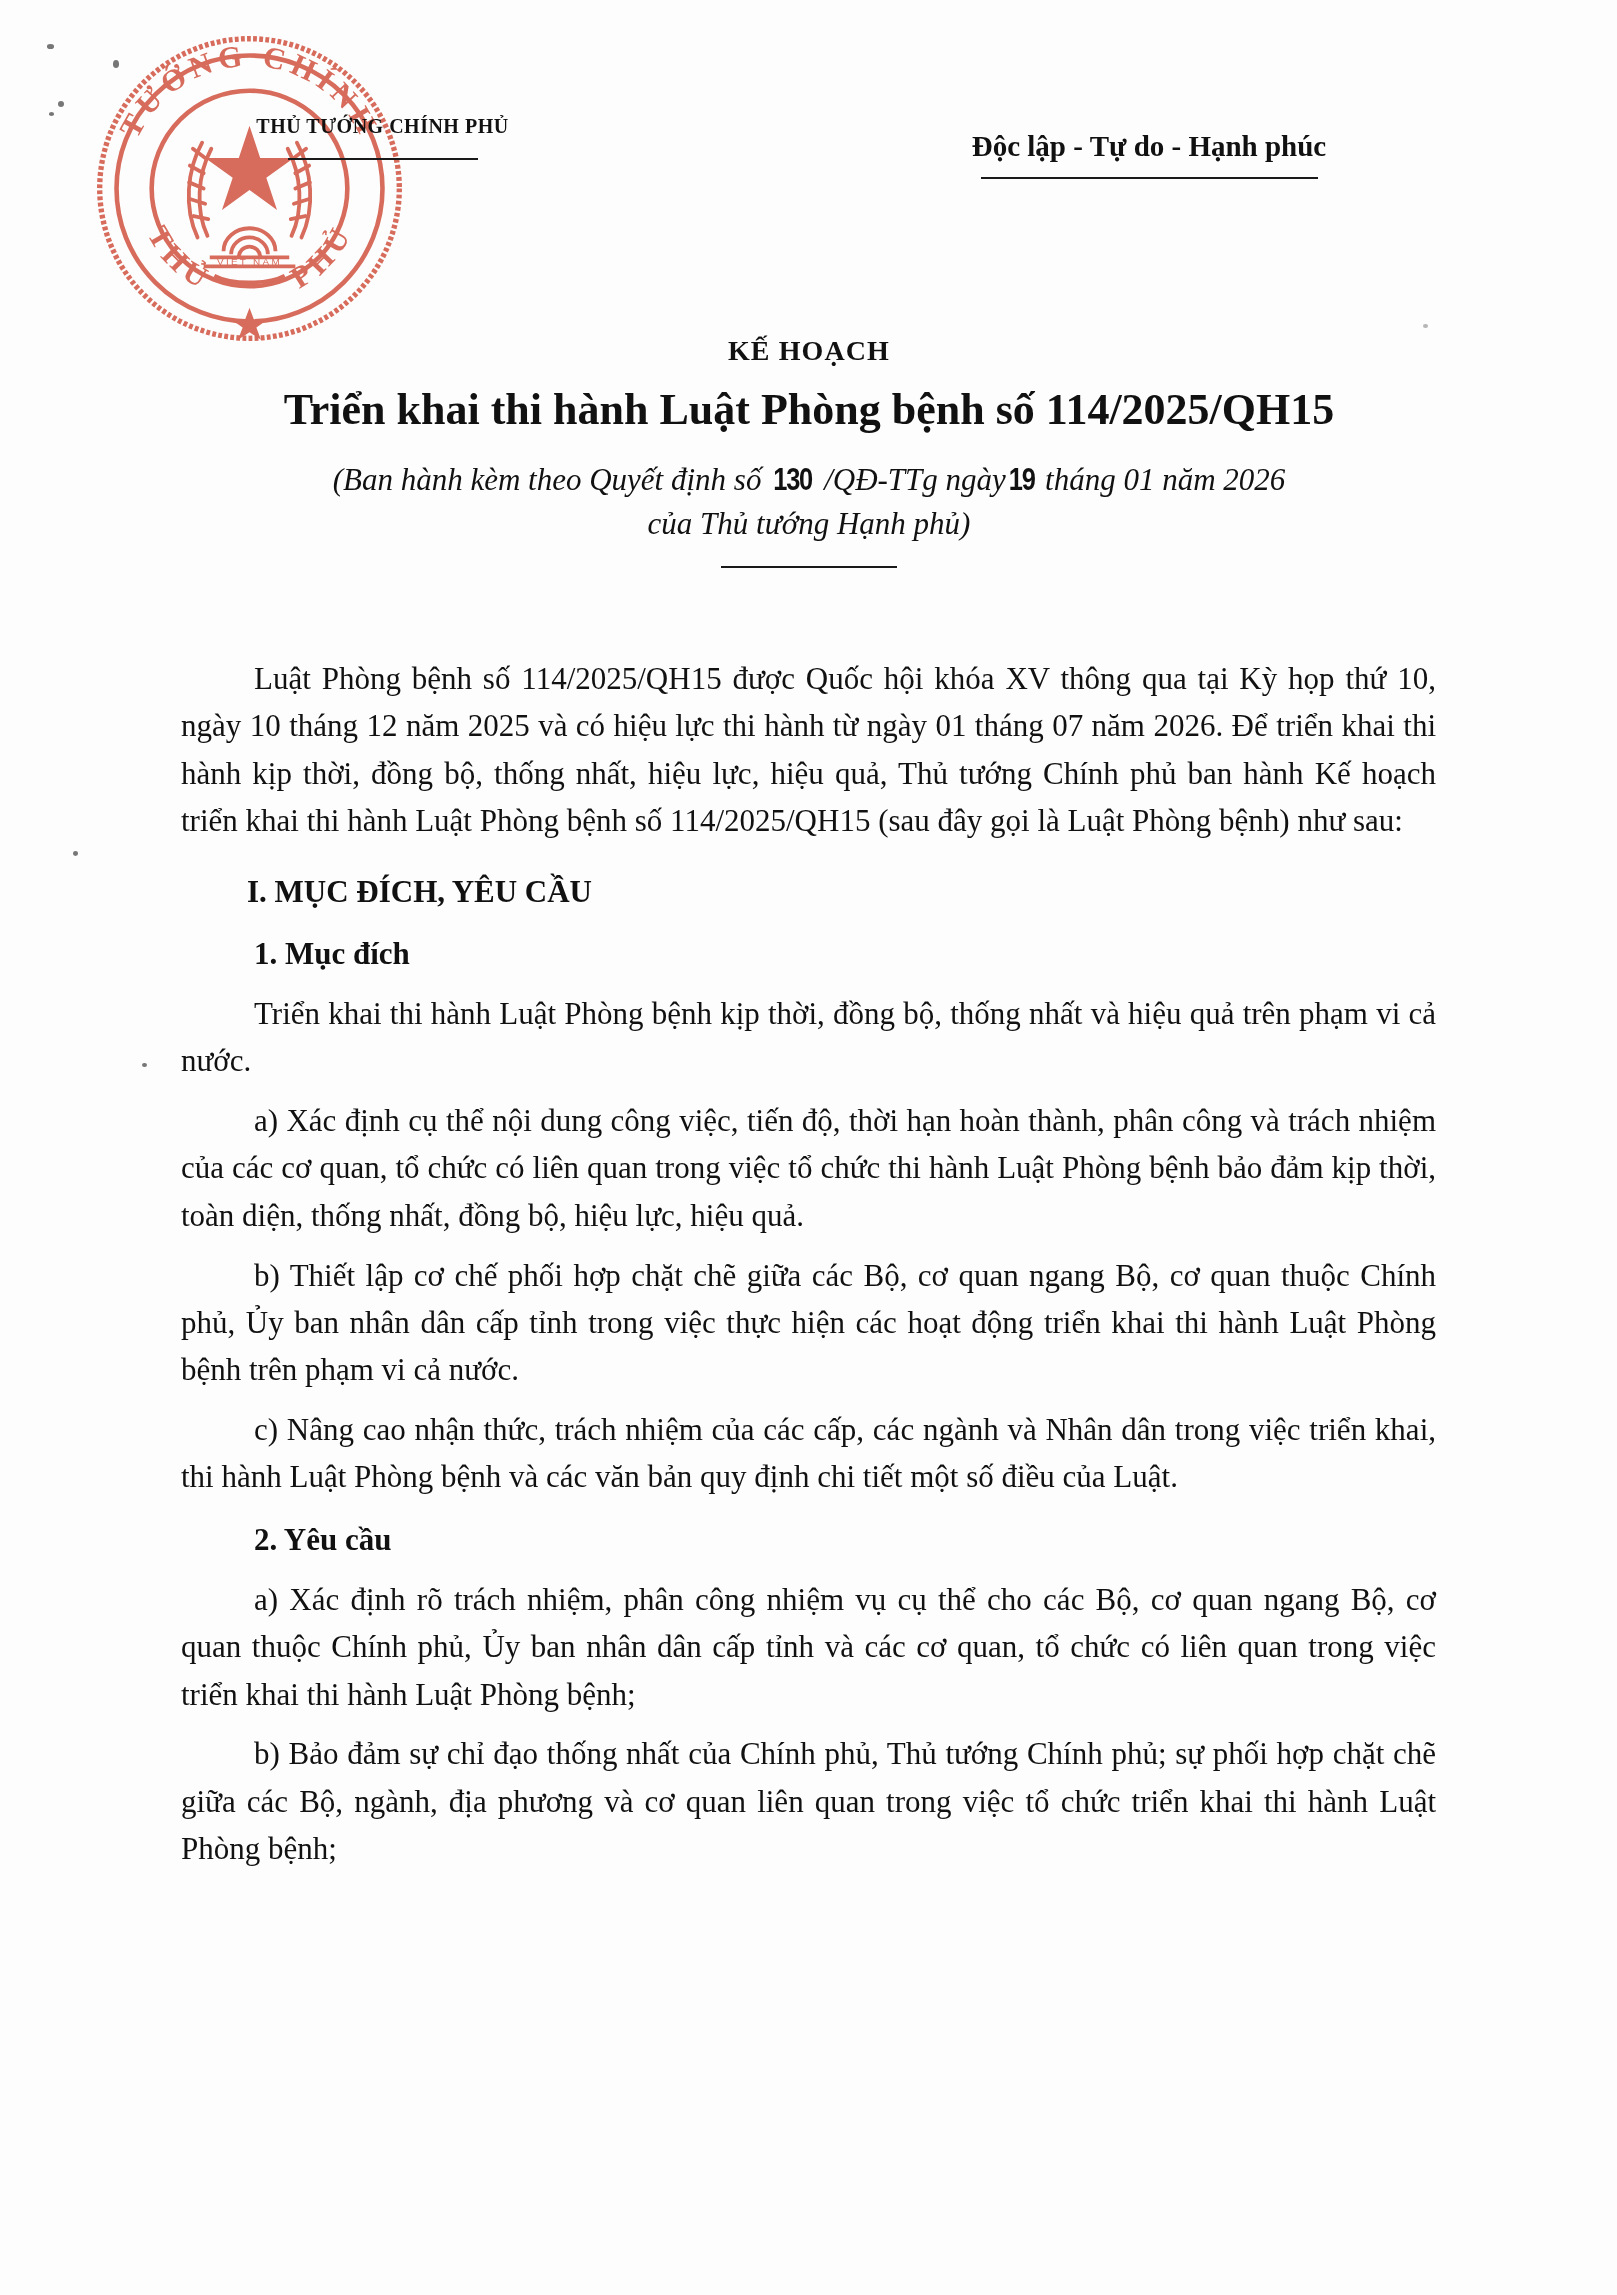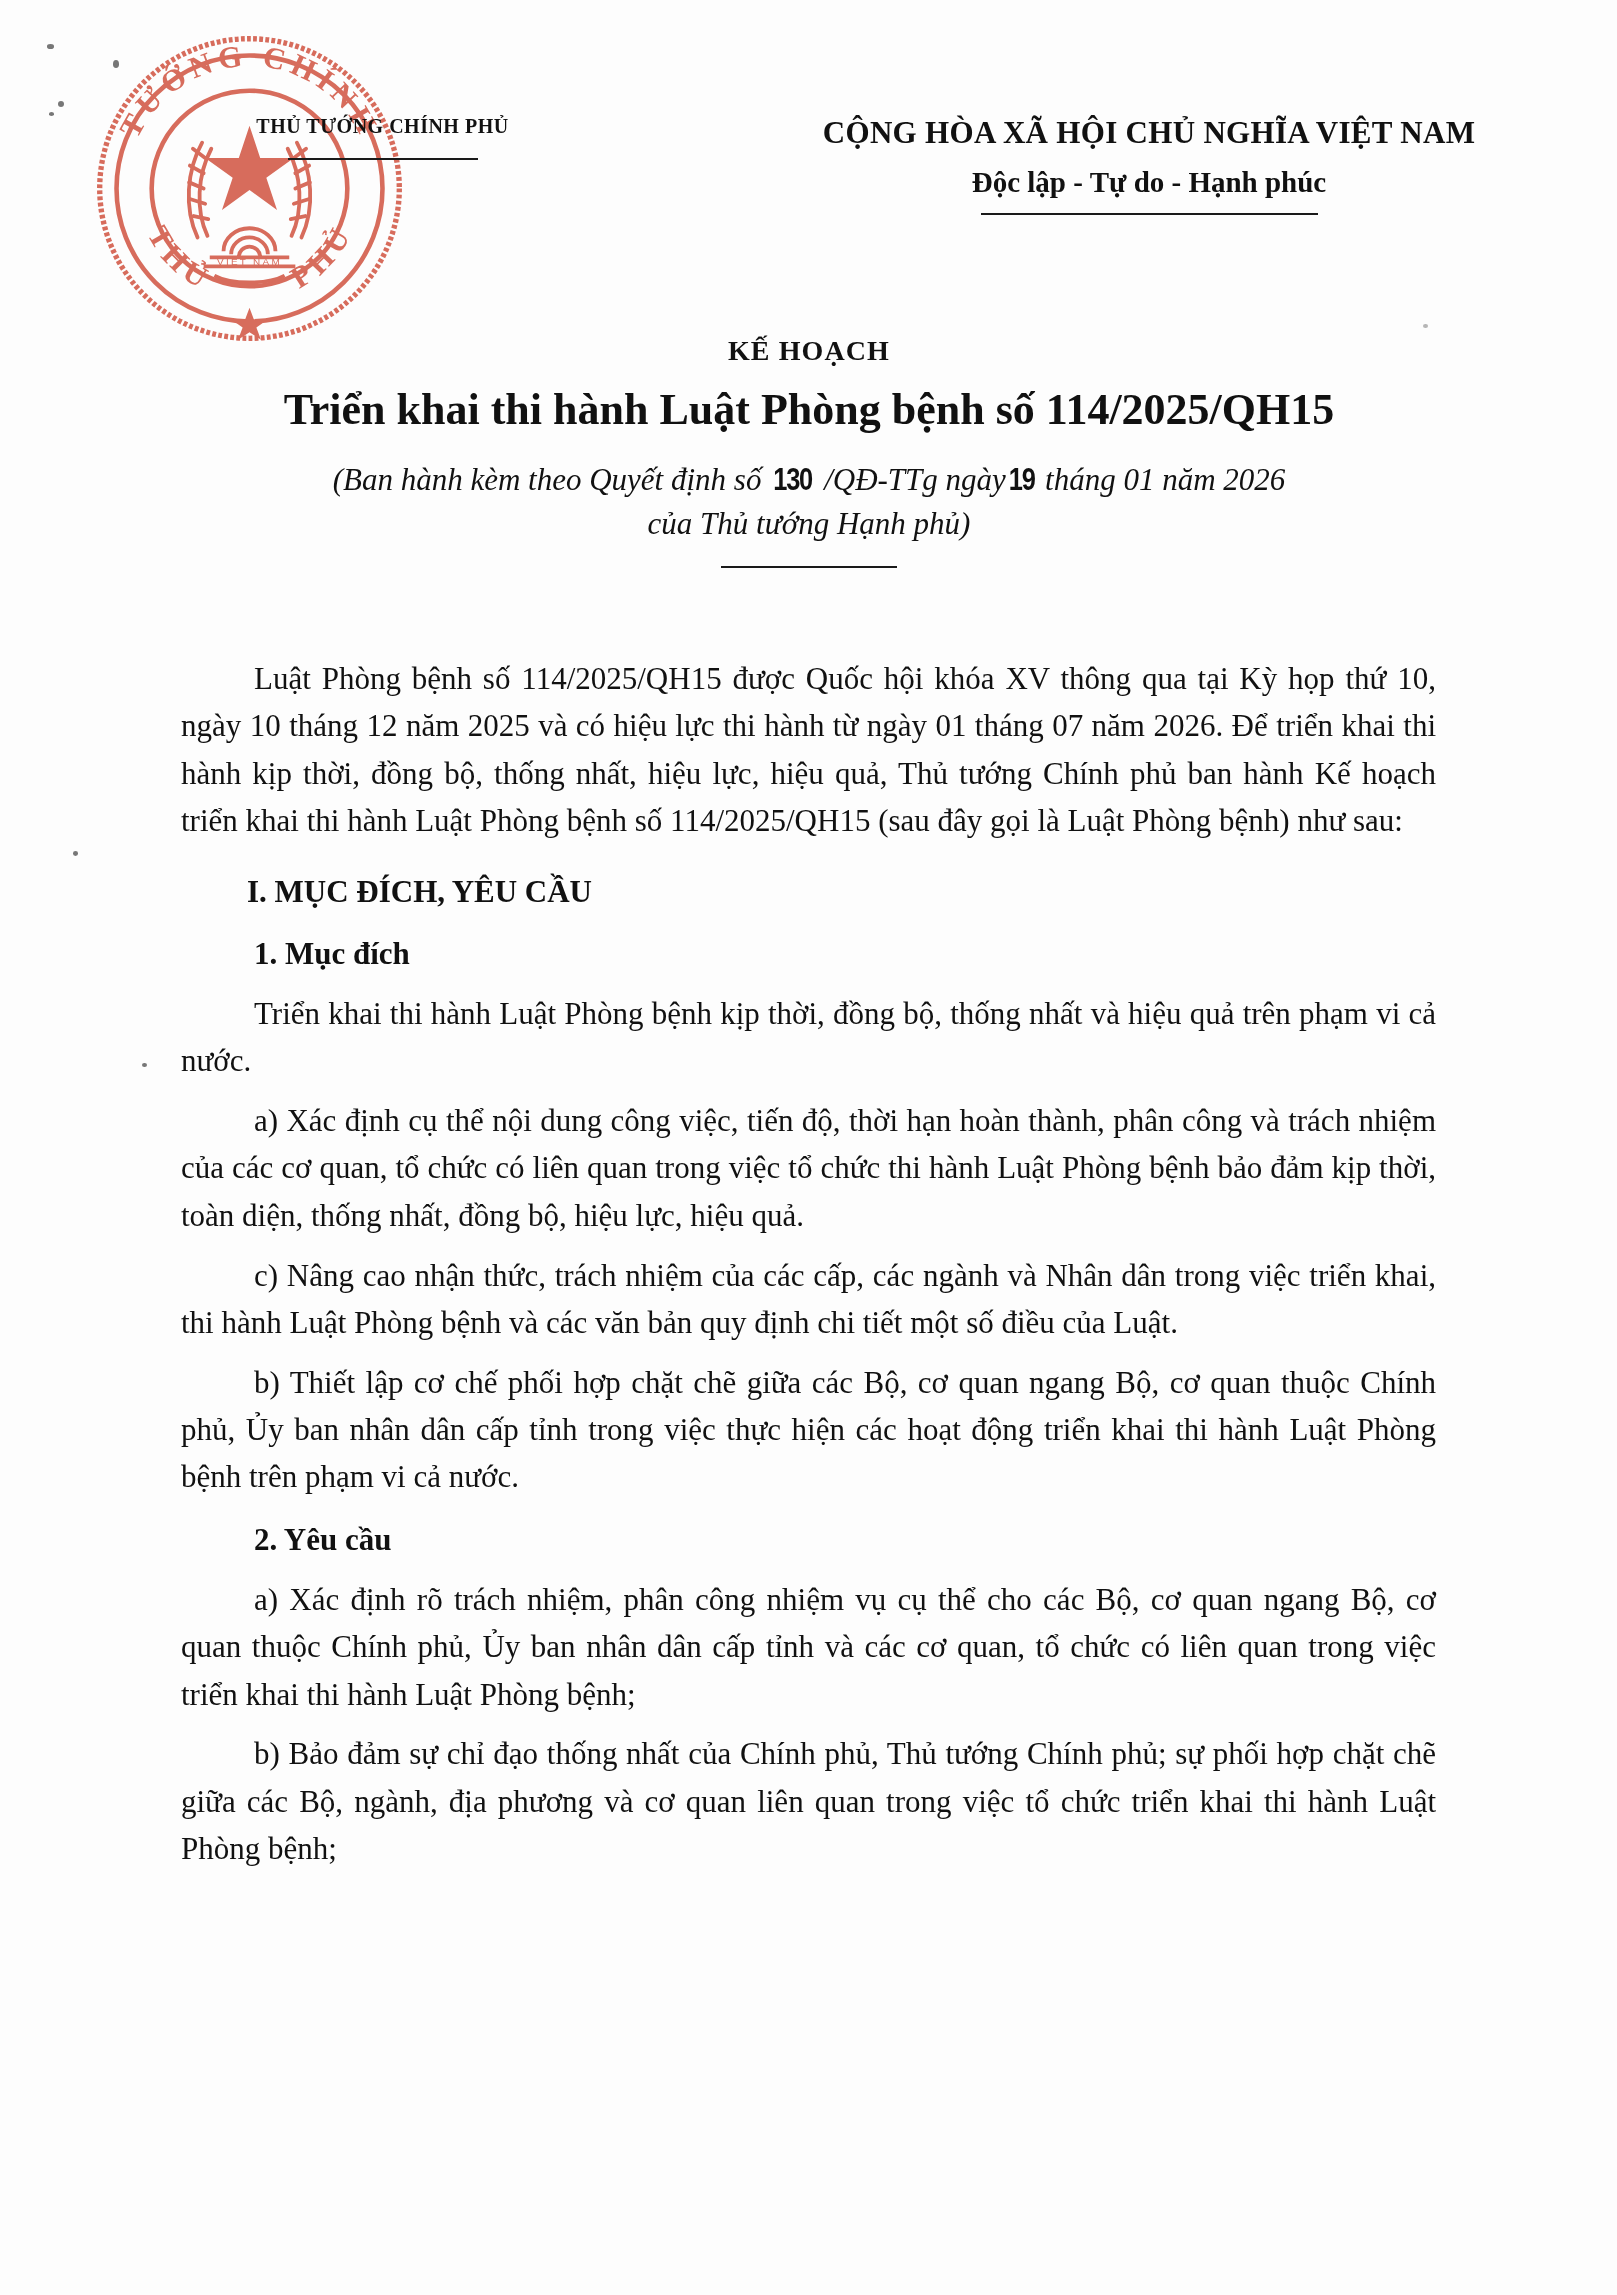--- a/index.html
+++ b/index.html
@@ -206,21 +206,20 @@
       <text x="210" y="310" text-anchor="middle">VIỆT NAM</text>
     </g>
   </svg>
 
   <div class="hdr">
     <div class="hdr-left">
       <div class="agency">THỦ TƯỚNG CHÍNH PHỦ</div>
       <div class="rule rule-agency"></div>
     </div>
     <div class="hdr-right">
-      <div class="nation">CỘNG HÒA XÃ HỘI CHỦ NGHĨA VIỆT NAM</div>
       <div class="motto">Độc lập - Tự do - Hạnh phúc</div>
       <div class="rule rule-nation"></div>
     </div>
   </div>
 
   <div class="titleblock">
     <div class="t-kehoach">KẾ HOẠCH</div>
     <div class="t-sub">Triển khai thi hành Luật Phòng bệnh số 114/2025/QH15</div>
     <div class="t-italic">
       <span>(Ban hành kèm theo Quyết định số </span><span class="ins">130</span><span> /QĐ-TTg ngày</span><span class="ins">19</span><span> tháng 01 năm 2026</span>
@@ -228,21 +227,21 @@
     </div>
     <div class="rule rule-title"></div>
   </div>
 
   <div class="body">
     <p>Luật Phòng bệnh số 114/2025/QH15 được Quốc hội khóa XV thông qua tại Kỳ họp thứ 10, ngày 10 tháng 12 năm 2025 và có hiệu lực thi hành từ ngày 01 tháng 07 năm 2026. Để triển khai thi hành kịp thời, đồng bộ, thống nhất, hiệu lực, hiệu quả, Thủ tướng Chính phủ ban hành Kế hoạch triển khai thi hành Luật Phòng bệnh số 114/2025/QH15 (sau đây gọi là Luật Phòng bệnh) như sau:</p>
     <p class="h1">I. MỤC ĐÍCH, YÊU CẦU</p>
     <p class="h2">1. Mục đích</p>
     <p class="para">Triển khai thi hành Luật Phòng bệnh kịp thời, đồng bộ, thống nhất và hiệu quả trên phạm vi cả nước.</p>
     <p class="para">a) Xác định cụ thể nội dung công việc, tiến độ, thời hạn hoàn thành, phân công và trách nhiệm của các cơ quan, tổ chức có liên quan trong việc tổ chức thi hành Luật Phòng bệnh bảo đảm kịp thời, toàn diện, thống nhất, đồng bộ, hiệu lực, hiệu quả.</p>
+    <p class="para">b) Thiết lập cơ chế phối hợp chặt chẽ giữa các Bộ, cơ quan ngang Bộ, cơ quan thuộc Chính phủ, Ủy ban nhân dân cấp tỉnh trong việc thực hiện các hoạt động triển khai thi hành Luật Phòng bệnh trên phạm vi cả nước.</p>
     <p class="para">c) Nâng cao nhận thức, trách nhiệm của các cấp, các ngành và Nhân dân trong việc triển khai, thi hành Luật Phòng bệnh và các văn bản quy định chi tiết một số điều của Luật.</p>
-    <p class="para">b) Thiết lập cơ chế phối hợp chặt chẽ giữa các Bộ, cơ quan ngang Bộ, cơ quan thuộc Chính phủ, Ủy ban nhân dân cấp tỉnh trong việc thực hiện các hoạt động triển khai thi hành Luật Phòng bệnh trên phạm vi cả nước.</p>
     <p class="h2">2. Yêu cầu</p>
     <p class="para">a) Xác định rõ trách nhiệm, phân công nhiệm vụ cụ thể cho các Bộ, cơ quan ngang Bộ, cơ quan thuộc Chính phủ, Ủy ban nhân dân cấp tỉnh và các cơ quan, tổ chức có liên quan trong việc triển khai thi hành Luật Phòng bệnh;</p>
     <p class="para">b) Bảo đảm sự chỉ đạo thống nhất của Chính phủ, Thủ tướng Chính phủ; sự phối hợp chặt chẽ giữa các Bộ, ngành, địa phương và cơ quan liên quan trong việc tổ chức triển khai thi hành Luật Phòng bệnh;</p>
   </div>
 
 </div>
 
 
 </body></html>

